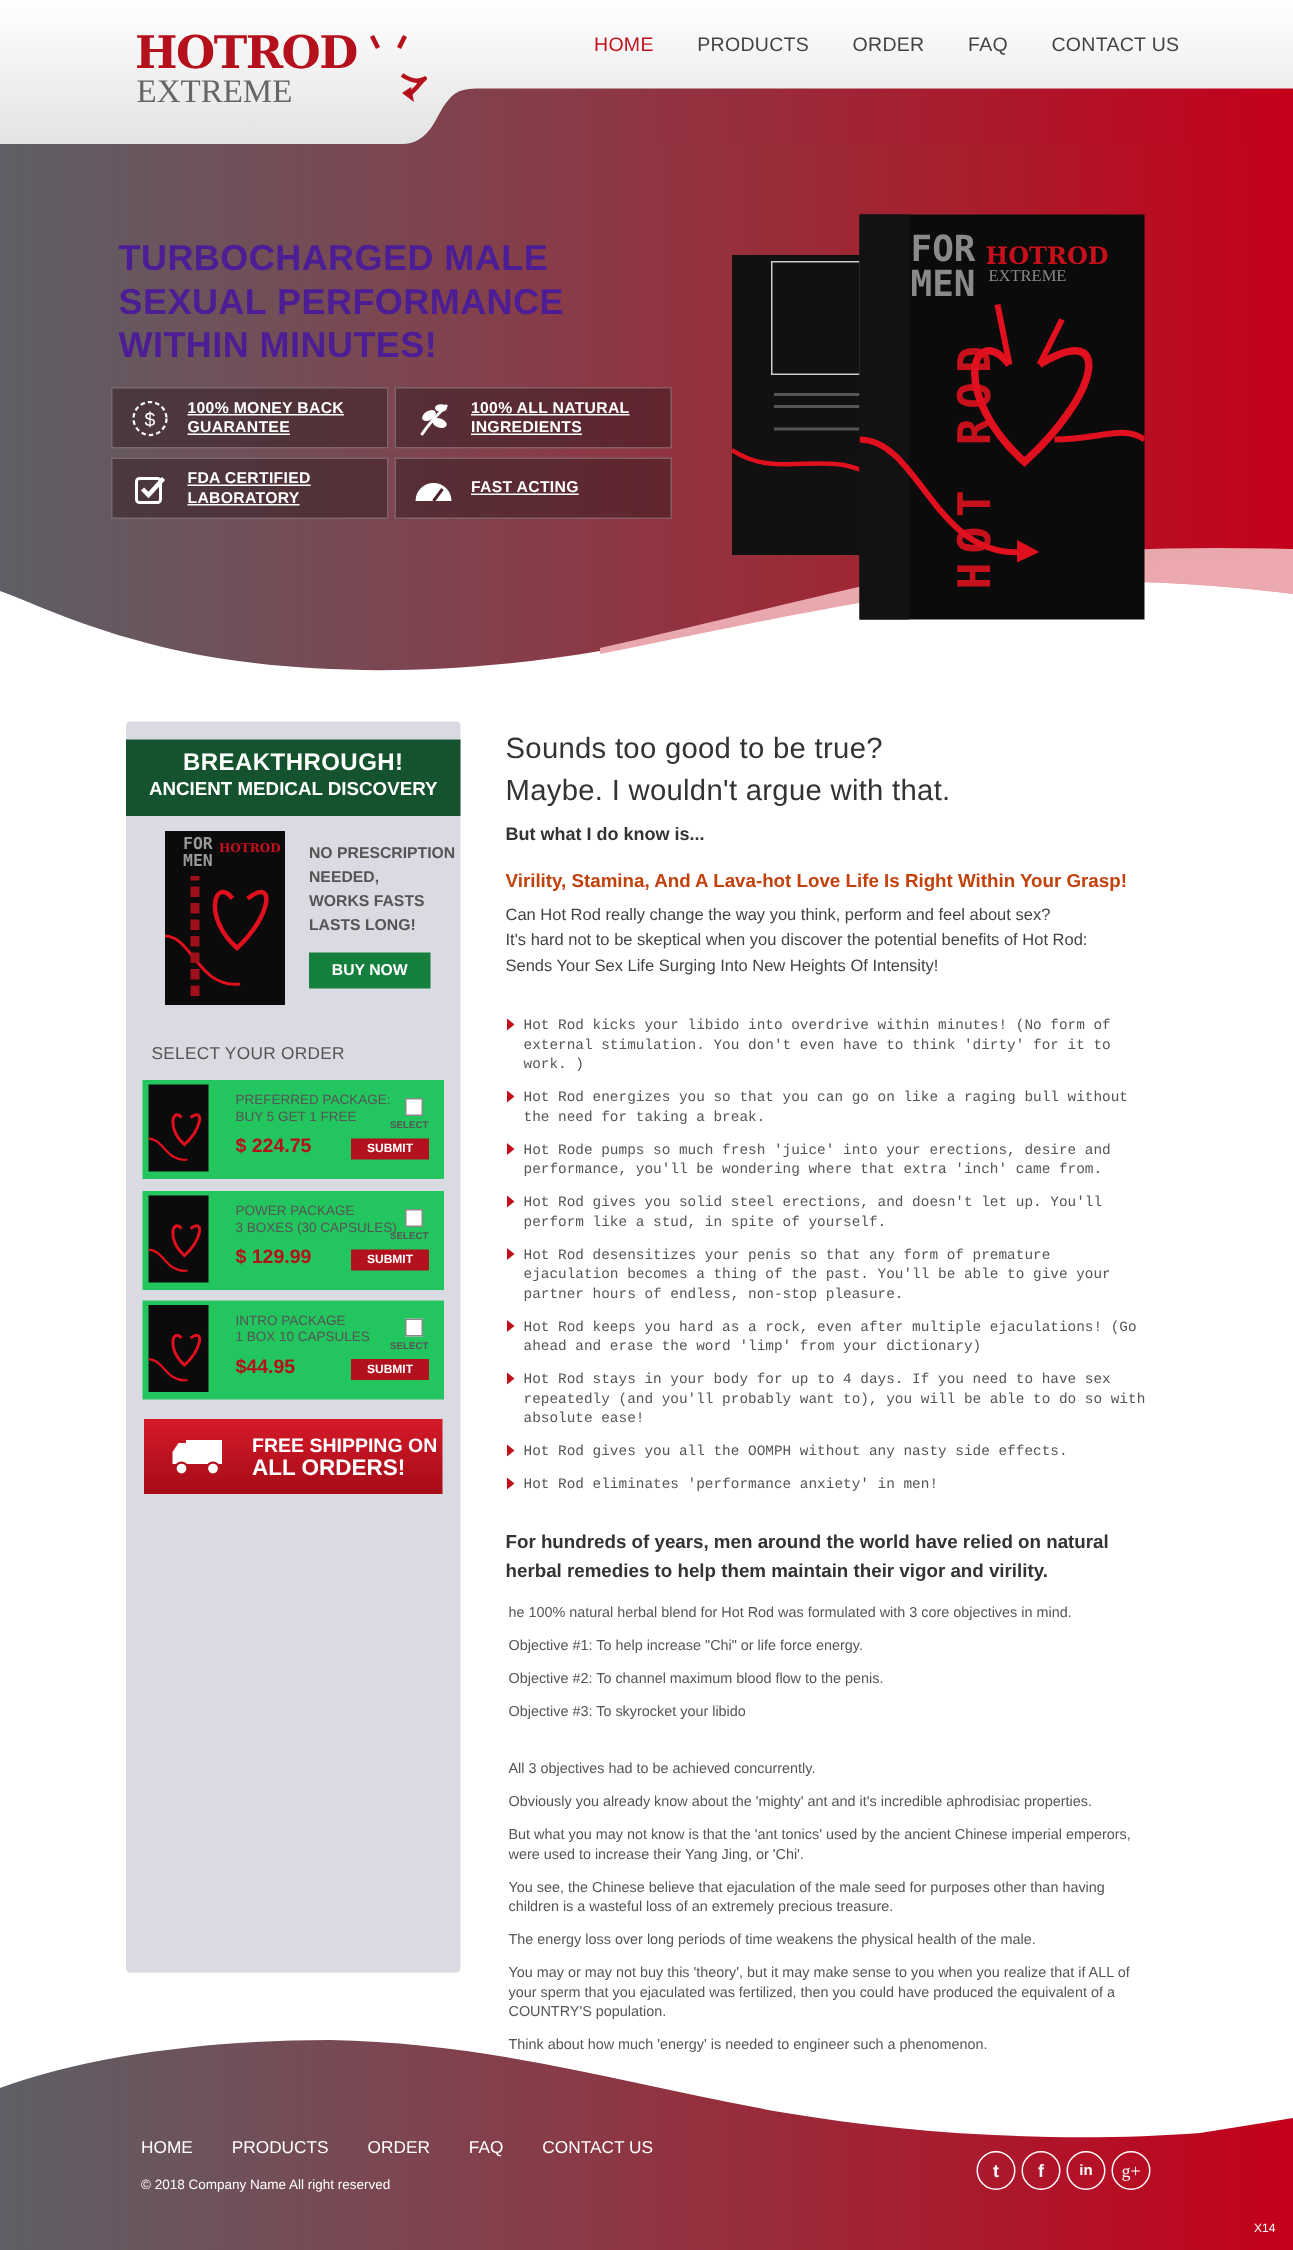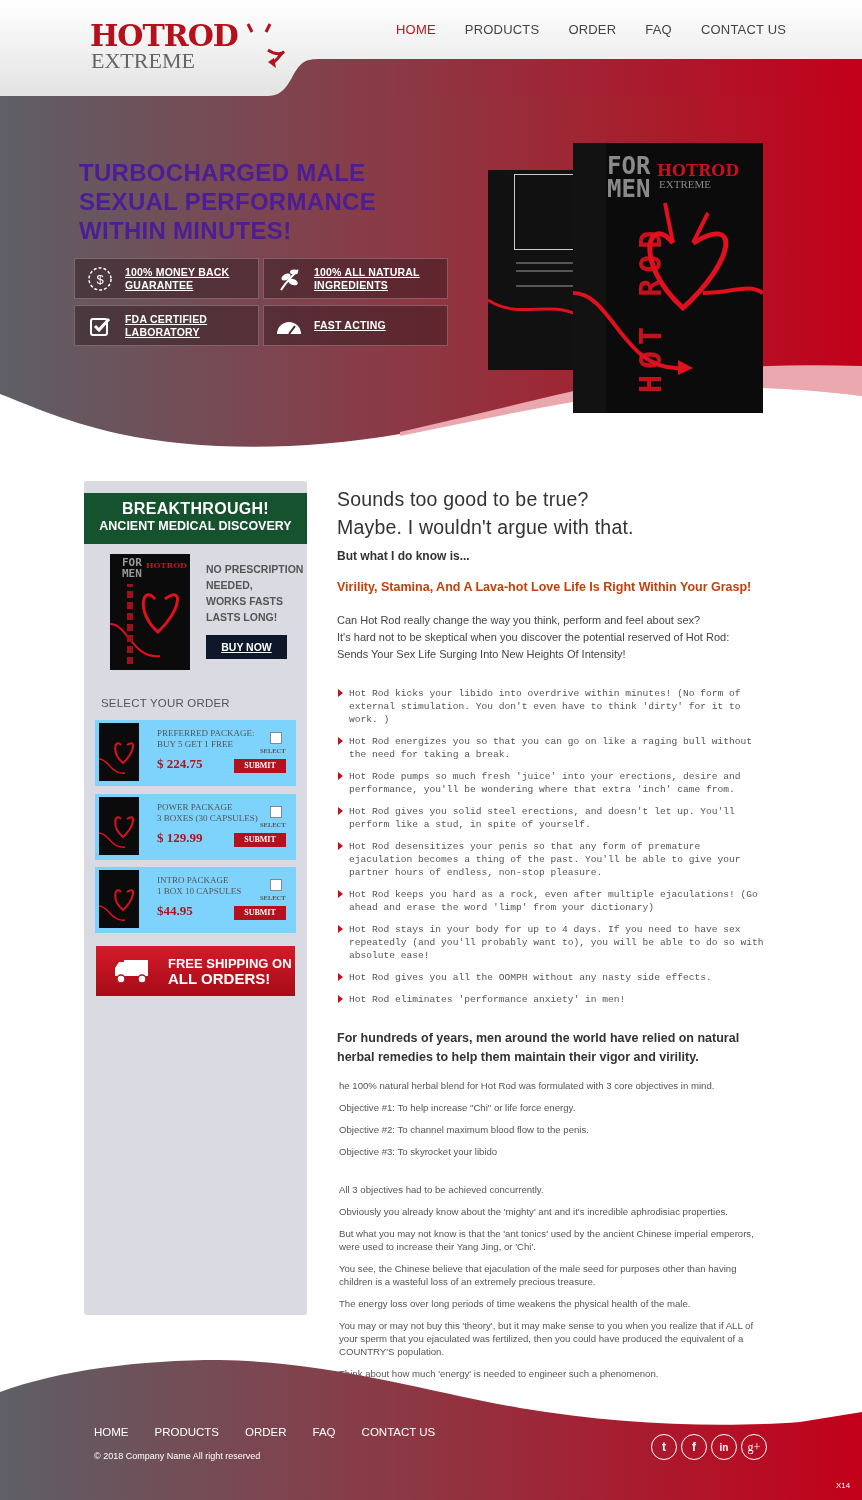--- a/index.html
+++ b/index.html
@@ -22,38 +22,38 @@
 
   
   .box { position: absolute; background: #0b0b0b; }
 
   
   .sidebar { position: absolute; left: 84px; top: 481px; width: 223px; height: 834px; background: #d9dae2; border-radius: 3px; }
   .sb-head { position: absolute; left: 0; top: 12px; width: 223px; height: 51px; background: #14532d; text-align: center; color: #fff; }
   .sb-head .t1 { font-size: 16px; font-weight: bold; margin-top: 7px; letter-spacing: 0.3px; }
   .sb-head .t2 { font-size: 12.5px; font-weight: bold; margin-top: 1px; }
   .sb-claim { position: absolute; left: 122px; top: 80px; font-size: 10.5px; font-weight: bold; color: #555; line-height: 16px; }
-  .buy-btn { position: absolute; left: 122px; top: 154px; width: 81px; height: 24px; background: #0f172a; color: #fff; font-size: 10.5px; font-weight: bold; text-align: center; line-height: 24px; text-decoration: underline; }
+  .buy-btn { position: absolute; left: 122px; top: 154px; width: 81px; height: 24px; background: #15803d; color: #fff; font-size: 10.5px; font-weight: bold; text-align: center; line-height: 24px; }
   .sb-select-title { position: absolute; left: 17px; top: 216px; font-size: 11.5px; color: #555; letter-spacing: 0.2px; }
-  .pkg { position: absolute; left: 11px; width: 201px; height: 66px; background: #7dd3fc; font-family: Liberation Serif, serif; }
+  .pkg { position: absolute; left: 11px; width: 201px; height: 66px; background: #22c55e; }
   .pkg .pname { position: absolute; left: 62px; top: 8px; font-size: 9px; color: #555; line-height: 11px; }
   .pkg .price { position: absolute; left: 62px; top: 36px; font-size: 13px; font-weight: bold; color: #b5111c; }
   .pkg .chk { position: absolute; left: 175px; top: 12px; width: 12px; height: 12px; background: #fff; border: 1px solid #888; }
   .pkg .sel { position: absolute; left: 165px; top: 27px; font-size: 6.5px; color: #555; font-weight: bold; }
   .pkg .submit { position: absolute; left: 139px; top: 39px; width: 52px; height: 14px; background: #b3111d; color: #fff; font-size: 8px; font-weight: bold; text-align: center; line-height: 14px; }
   .pkg .mini { position: absolute; left: 4px; top: 3px; width: 40px; height: 58px; background: #0b0b0b; }
   .ship { position: absolute; left: 12px; top: 465px; width: 199px; height: 50px; background: linear-gradient(#d51a2a, #a60b17); display: flex; align-items: center; }
   .ship .stext { color: #fff; font-size: 13px; font-weight: bold; line-height: 15px; margin-left: 14px; }
 
   
   .content { position: absolute; left: 337px; top: 485px; width: 430px; }
   .h-big { font-size: 19.5px; color: #333; line-height: 28px; letter-spacing: 0.2px; }
   .h-small { font-size: 12px; font-weight: bold; color: #333; margin-top: 8px; }
   .h-mid { font-size: 12.5px; font-weight: bold; color: #c2410c; margin-top: 17px; }
-  .intro { font-size: 11px; color: #444; line-height: 17px; margin-top: 18px; }
+  .intro { font-size: 11px; color: #444; line-height: 17px; margin-top: 8px; }
   .bullets { list-style: none; margin-top: 24px; font-family: Liberation Mono, monospace; }
   .bullets li { position: relative; padding-left: 12px; font-size: 9.6px; line-height: 13px; color: #555; margin-bottom: 9px; }
   .bullets li .arr { position: absolute; left: 1px; top: 2px; width: 0; height: 0; border-left: 5px solid #c0111d; border-top: 4px solid transparent; border-bottom: 4px solid transparent; }
   .h-section { font-size: 12.5px; font-weight: bold; color: #333; line-height: 19px; margin-top: 23px; }
   .para { font-size: 9.6px; color: #555; line-height: 13px; margin-top: 9px; padding-left: 2px; }
 
   
   .footer { position: absolute; left: 0; top: 1360px; width: 862px; height: 140px; }
   .fnav { position: absolute; left: 94px; top: 1426px; display: flex; }
   .fnav a { color: #fff; font-size: 11.5px; text-decoration: none; margin-right: 26px; }
@@ -279,21 +279,21 @@
   </div>
 </aside>
 
 <main class="content">
   <div class="h-big">Sounds too good to be true?</div>
   <div class="h-big">Maybe. I wouldn't argue with that.</div>
   <div class="h-small">But what I do know is...</div>
   <div class="h-mid">Virility, Stamina, And A Lava-hot Love Life Is Right Within Your Grasp!</div>
   <div class="intro">
     <div>Can Hot Rod really change the way you think, perform and feel about sex?</div>
-    <div>It's hard not to be skeptical when you discover the potential reserved of Hot Rod:</div>
+    <div>It's hard not to be skeptical when you discover the potential benefits of Hot Rod:</div>
     <div>Sends Your Sex Life Surging Into New Heights Of Intensity!</div>
   </div>
   <ul class="bullets">
     <li><span class="arr"></span><span>Hot Rod kicks your libido into overdrive within minutes! (No form of external stimulation. You don't even have to think 'dirty' for it to work. )</span></li>
     <li><span class="arr"></span><span>Hot Rod energizes you so that you can go on like a raging bull without the need for taking a break.</span></li>
     <li><span class="arr"></span><span>Hot Rode pumps so much fresh 'juice' into your erections, desire and performance, you'll be wondering where that extra 'inch' came from.</span></li>
     <li><span class="arr"></span><span>Hot Rod gives you solid steel erections, and doesn't let up. You'll perform like a stud, in spite of yourself.</span></li>
     <li><span class="arr"></span><span>Hot Rod desensitizes your penis so that any form of premature ejaculation becomes a thing of the past. You'll be able to give your partner hours of endless, non-stop pleasure.</span></li>
     <li><span class="arr"></span><span>Hot Rod keeps you hard as a rock, even after multiple ejaculations! (Go ahead and erase the word 'limp' from your dictionary)</span></li>
     <li><span class="arr"></span><span>Hot Rod stays in your body for up to 4 days. If you need to have sex repeatedly (and you'll probably want to), you will be able to do so with absolute ease!</span></li>

